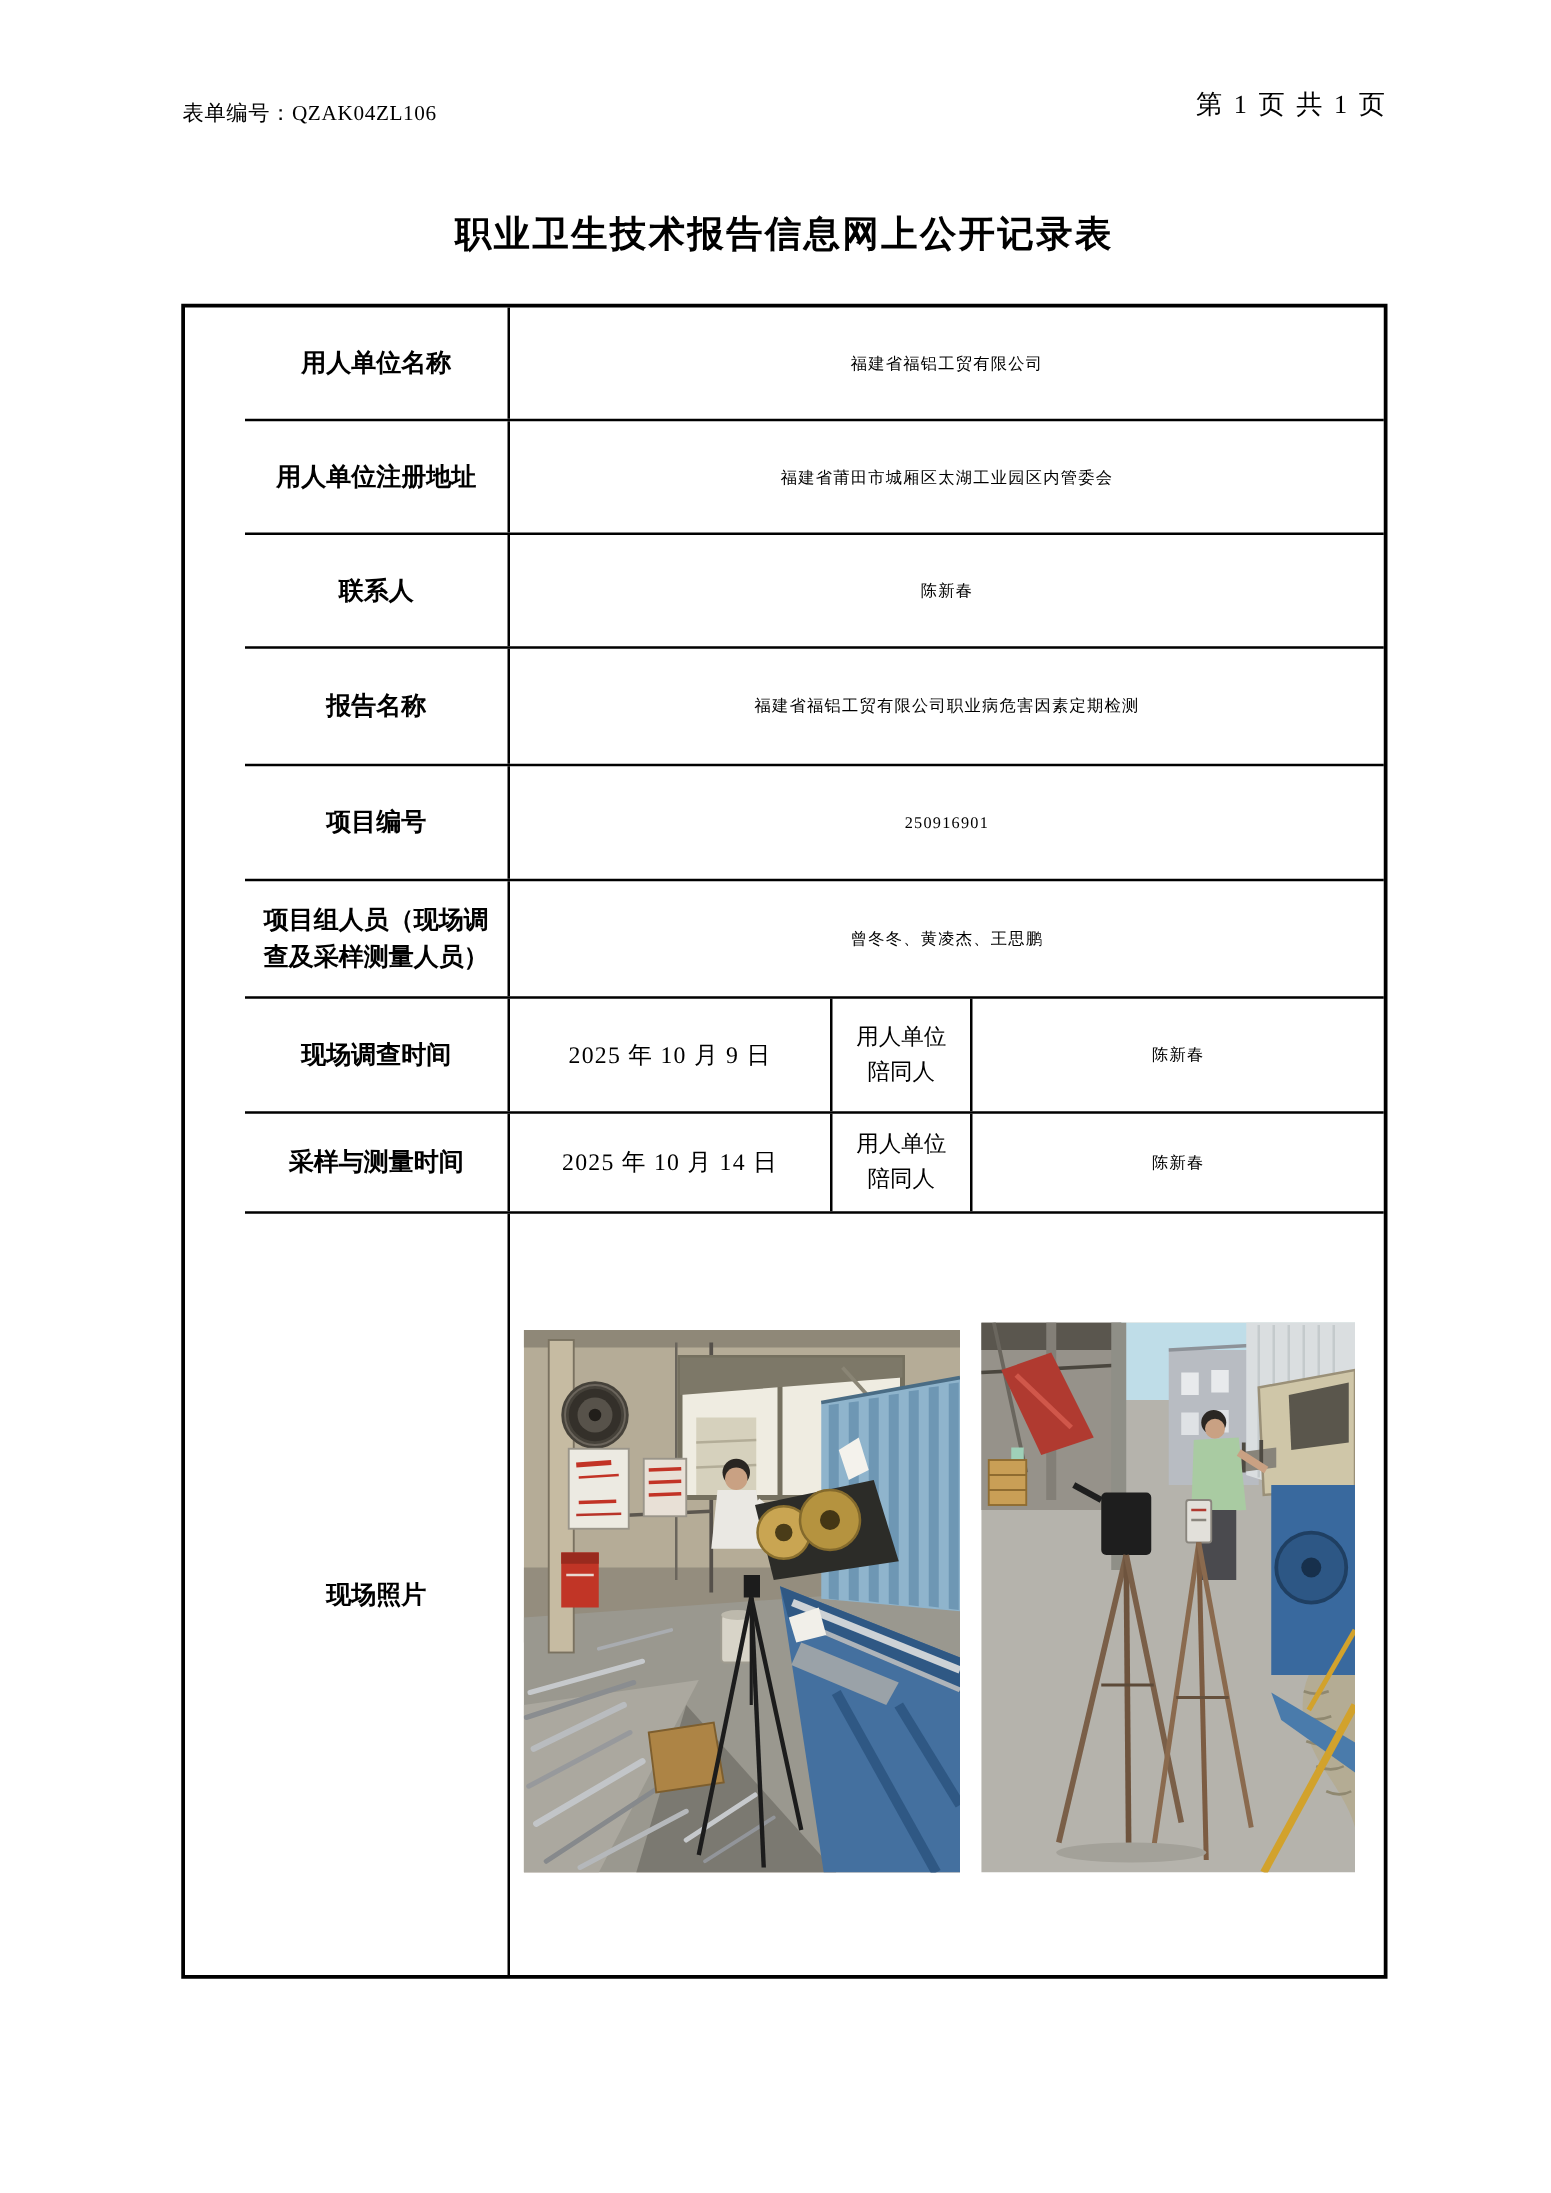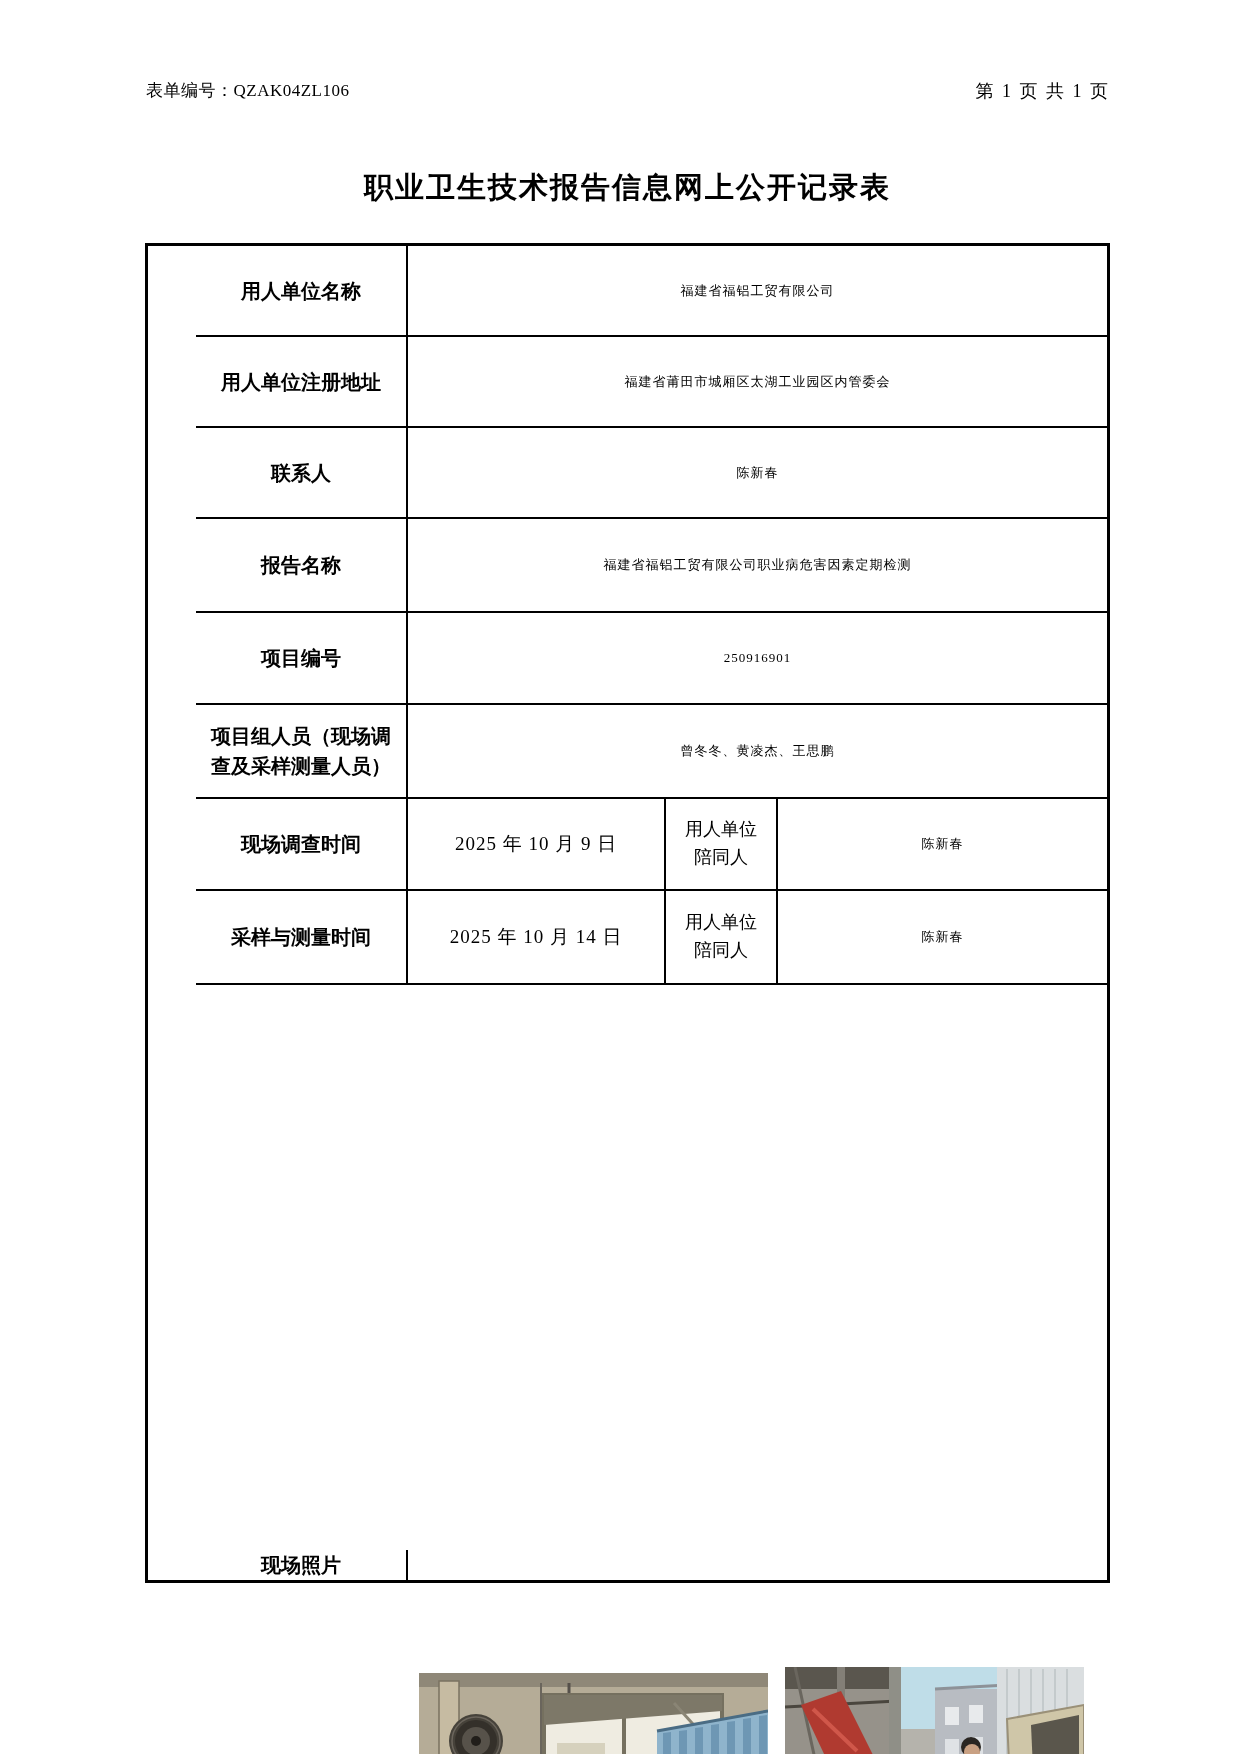--- a/index.html
+++ b/index.html
@@ -2,31 +2,31 @@
 <html><head>
 <meta charset="utf-8">
 <style>
   html,body{margin:0;padding:0;background:#ffffff;}
   body{width:1241px;height:1754px;position:relative;
        font-family:"Liberation Serif","DejaVu Serif",serif;color:#000;}
   .page{position:absolute;inset:0;background:#fff;}
 
   
   .meta-left{position:absolute;left:146px;top:79px;font-size:17px;letter-spacing:.5px;}
-  .meta-right{position:absolute;right:131px;top:79px;font-size:18px;letter-spacing:2px;}
+  .meta-right{position:absolute;right:131px;top:69px;font-size:21px;letter-spacing:2px;}
 
   
   .doc-title{position:absolute;left:145px;top:168px;width:965px;text-align:center;
              font-size:29px;font-weight:bold;letter-spacing:2px;}
 
   
   .form-table{position:absolute;left:145px;top:243px;width:965px;height:1340px;
               box-sizing:border-box;border:3px solid #000;display:flex;flex-direction:column;padding-left:48px;}
   .row{display:flex;box-sizing:border-box;border-bottom:2px solid #000;flex:none;}
-  .row:last-child{border-bottom:none;flex:1;align-items:flex-end;}
+  .row:last-child{border-bottom:none;flex:1;}
   .cell{box-sizing:border-box;display:flex;align-items:center;justify-content:center;text-align:center;}
   .cell-label{width:212px;border-right:2px solid #000;font-weight:bold;font-size:20px;line-height:1.5;}
   .cell-value{flex:1;font-size:13px;letter-spacing:1px;}
   .cell-date{width:258px;border-right:2px solid #000;font-size:19px;letter-spacing:1px;font-family:Liberation Serif, serif;}
   .cell-comp-label{width:112px;border-right:2px solid #000;font-weight:normal;font-size:18px;line-height:1.55;}
   .cell-comp-label span{display:inline-block;width:84px;text-align:center;}
   .label-wrap{display:inline-block;width:186px;text-align:center;}
   .photo-cell{flex:1;position:relative;}
   .photo{position:absolute;display:block;}
   #photo-left{left:11px;top:93px;width:349px;height:434px;}
@@ -80,21 +80,21 @@
 
     <div class="row" style="height:92px">
       <div class="cell cell-label">现场调查时间</div>
       <div class="cell cell-date">2025 年 10 月 9 日</div>
       <div class="cell cell-comp-label">
         <span>用人单位陪同人</span>
       </div>
       <div class="cell cell-value">陈新春</div>
     </div>
 
-    <div class="row" style="height:94px">
+    <div class="row" style="height:80px">
       <div class="cell cell-label">采样与测量时间</div>
       <div class="cell cell-date">2025 年 10 月 14 日</div>
       <div class="cell cell-comp-label">
         <span>用人单位陪同人</span>
       </div>
       <div class="cell cell-value">陈新春</div>
     </div>
 
     <div class="row">
       <div class="cell cell-label">现场照片</div>

